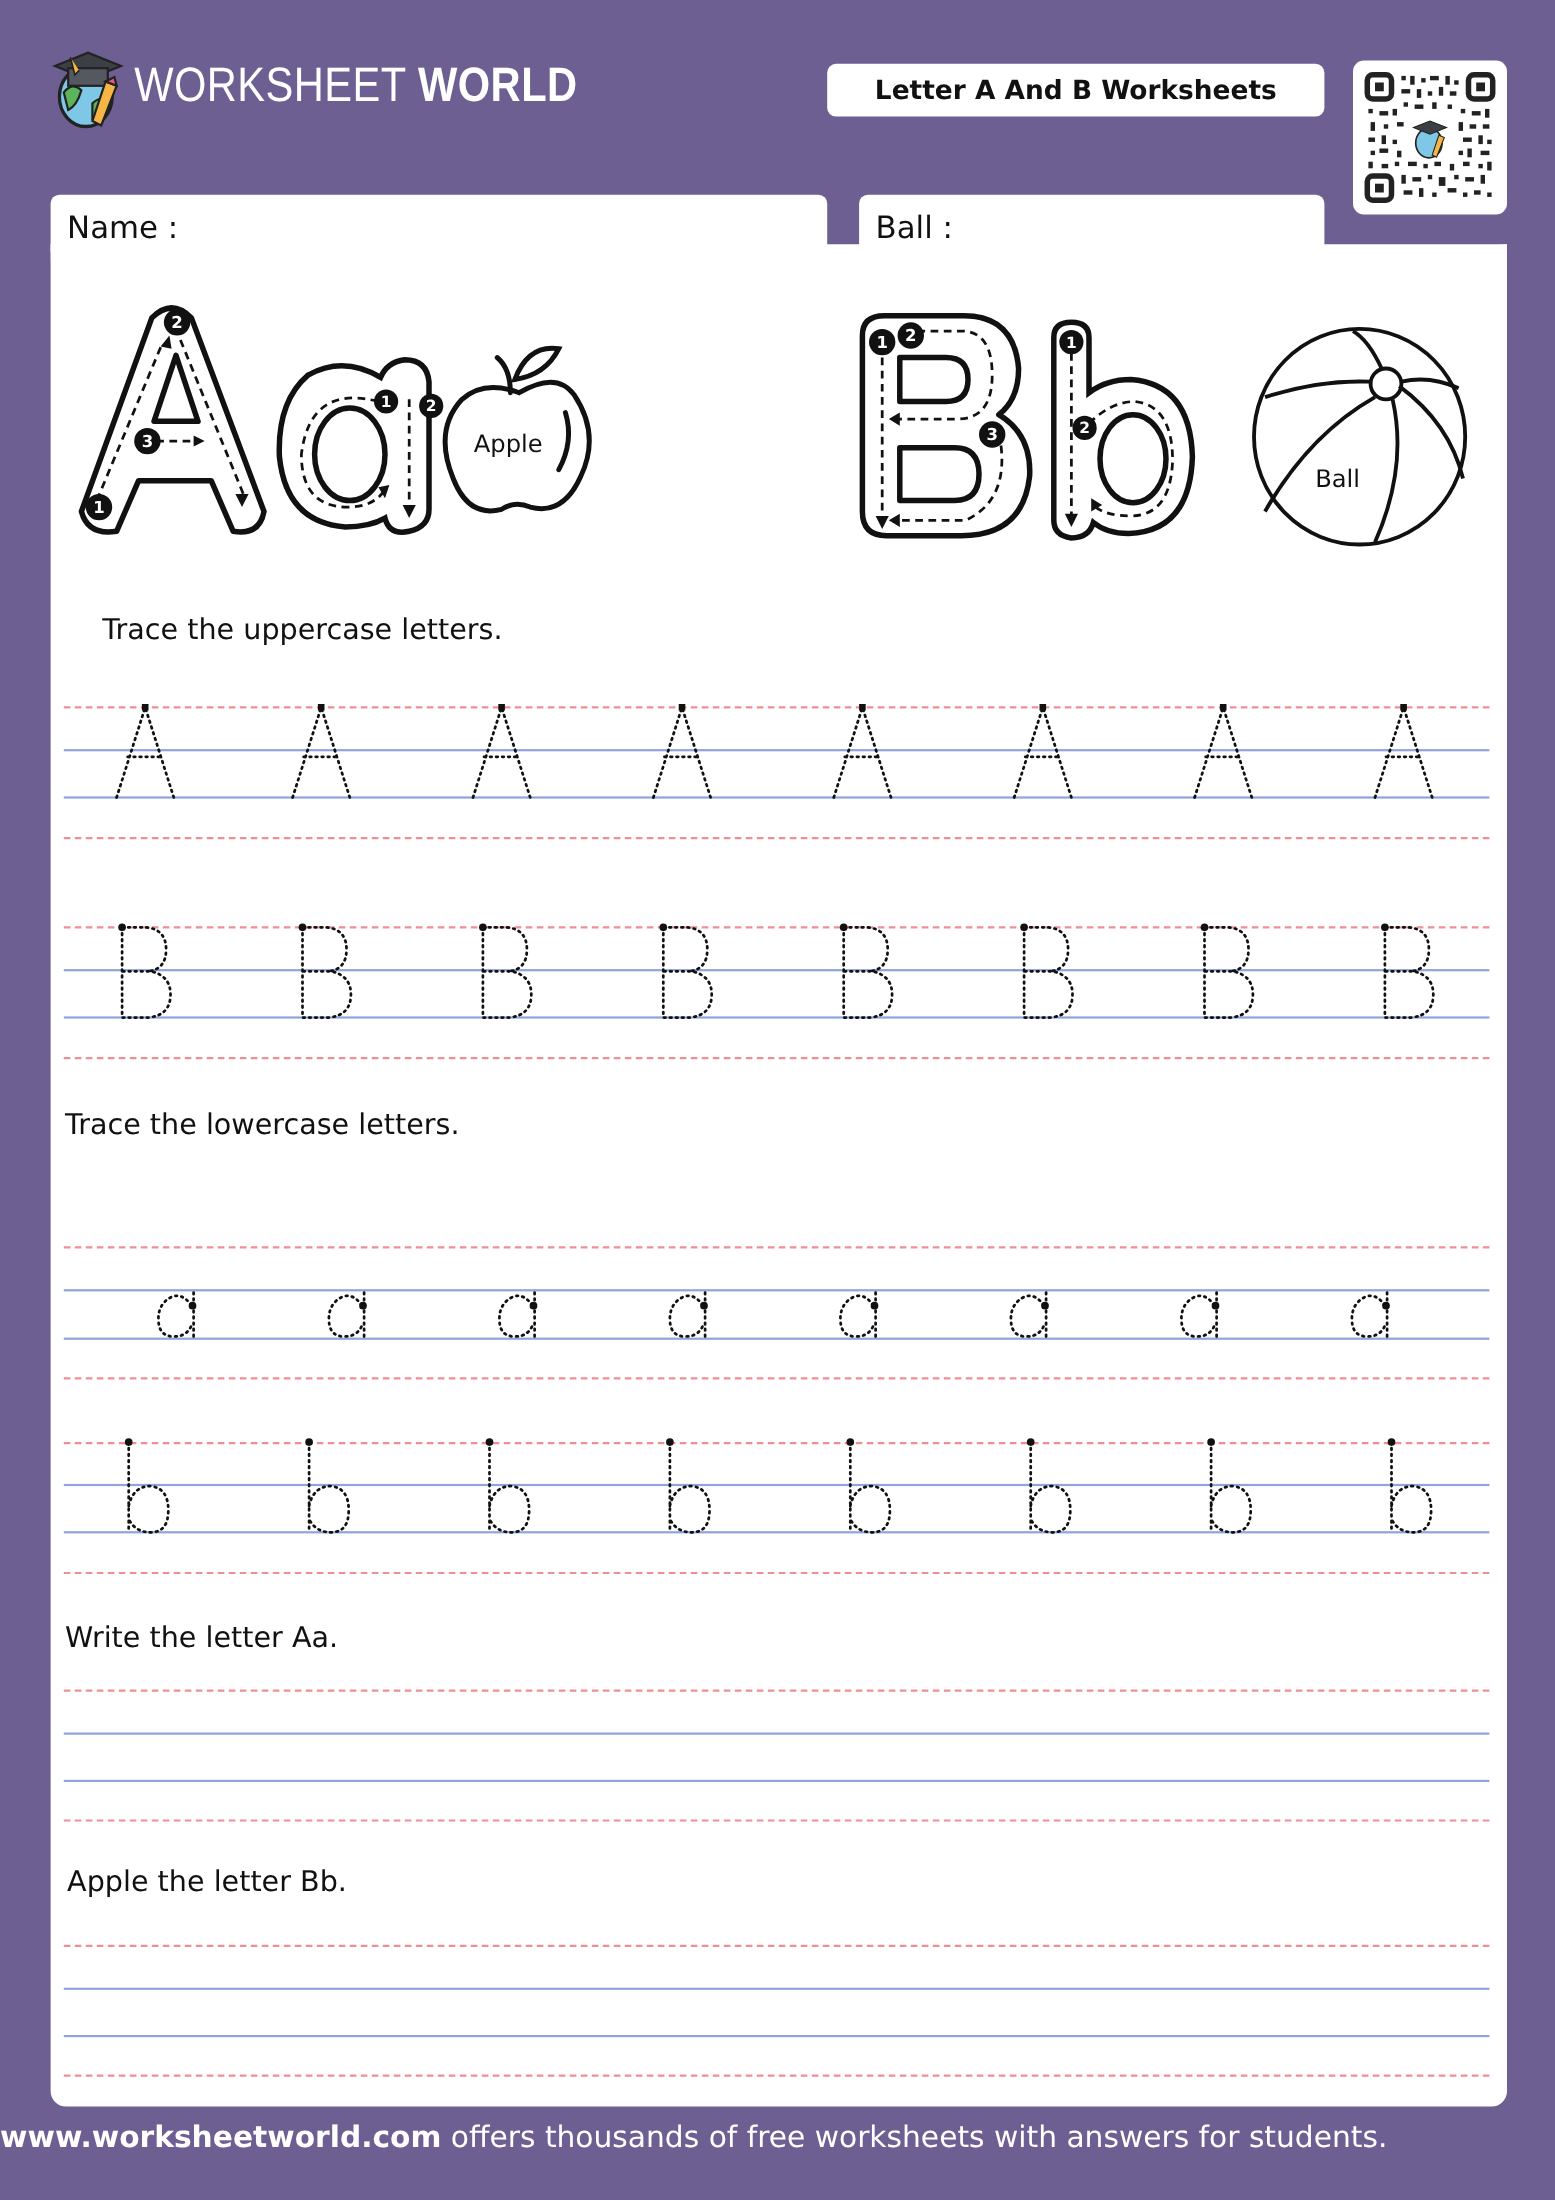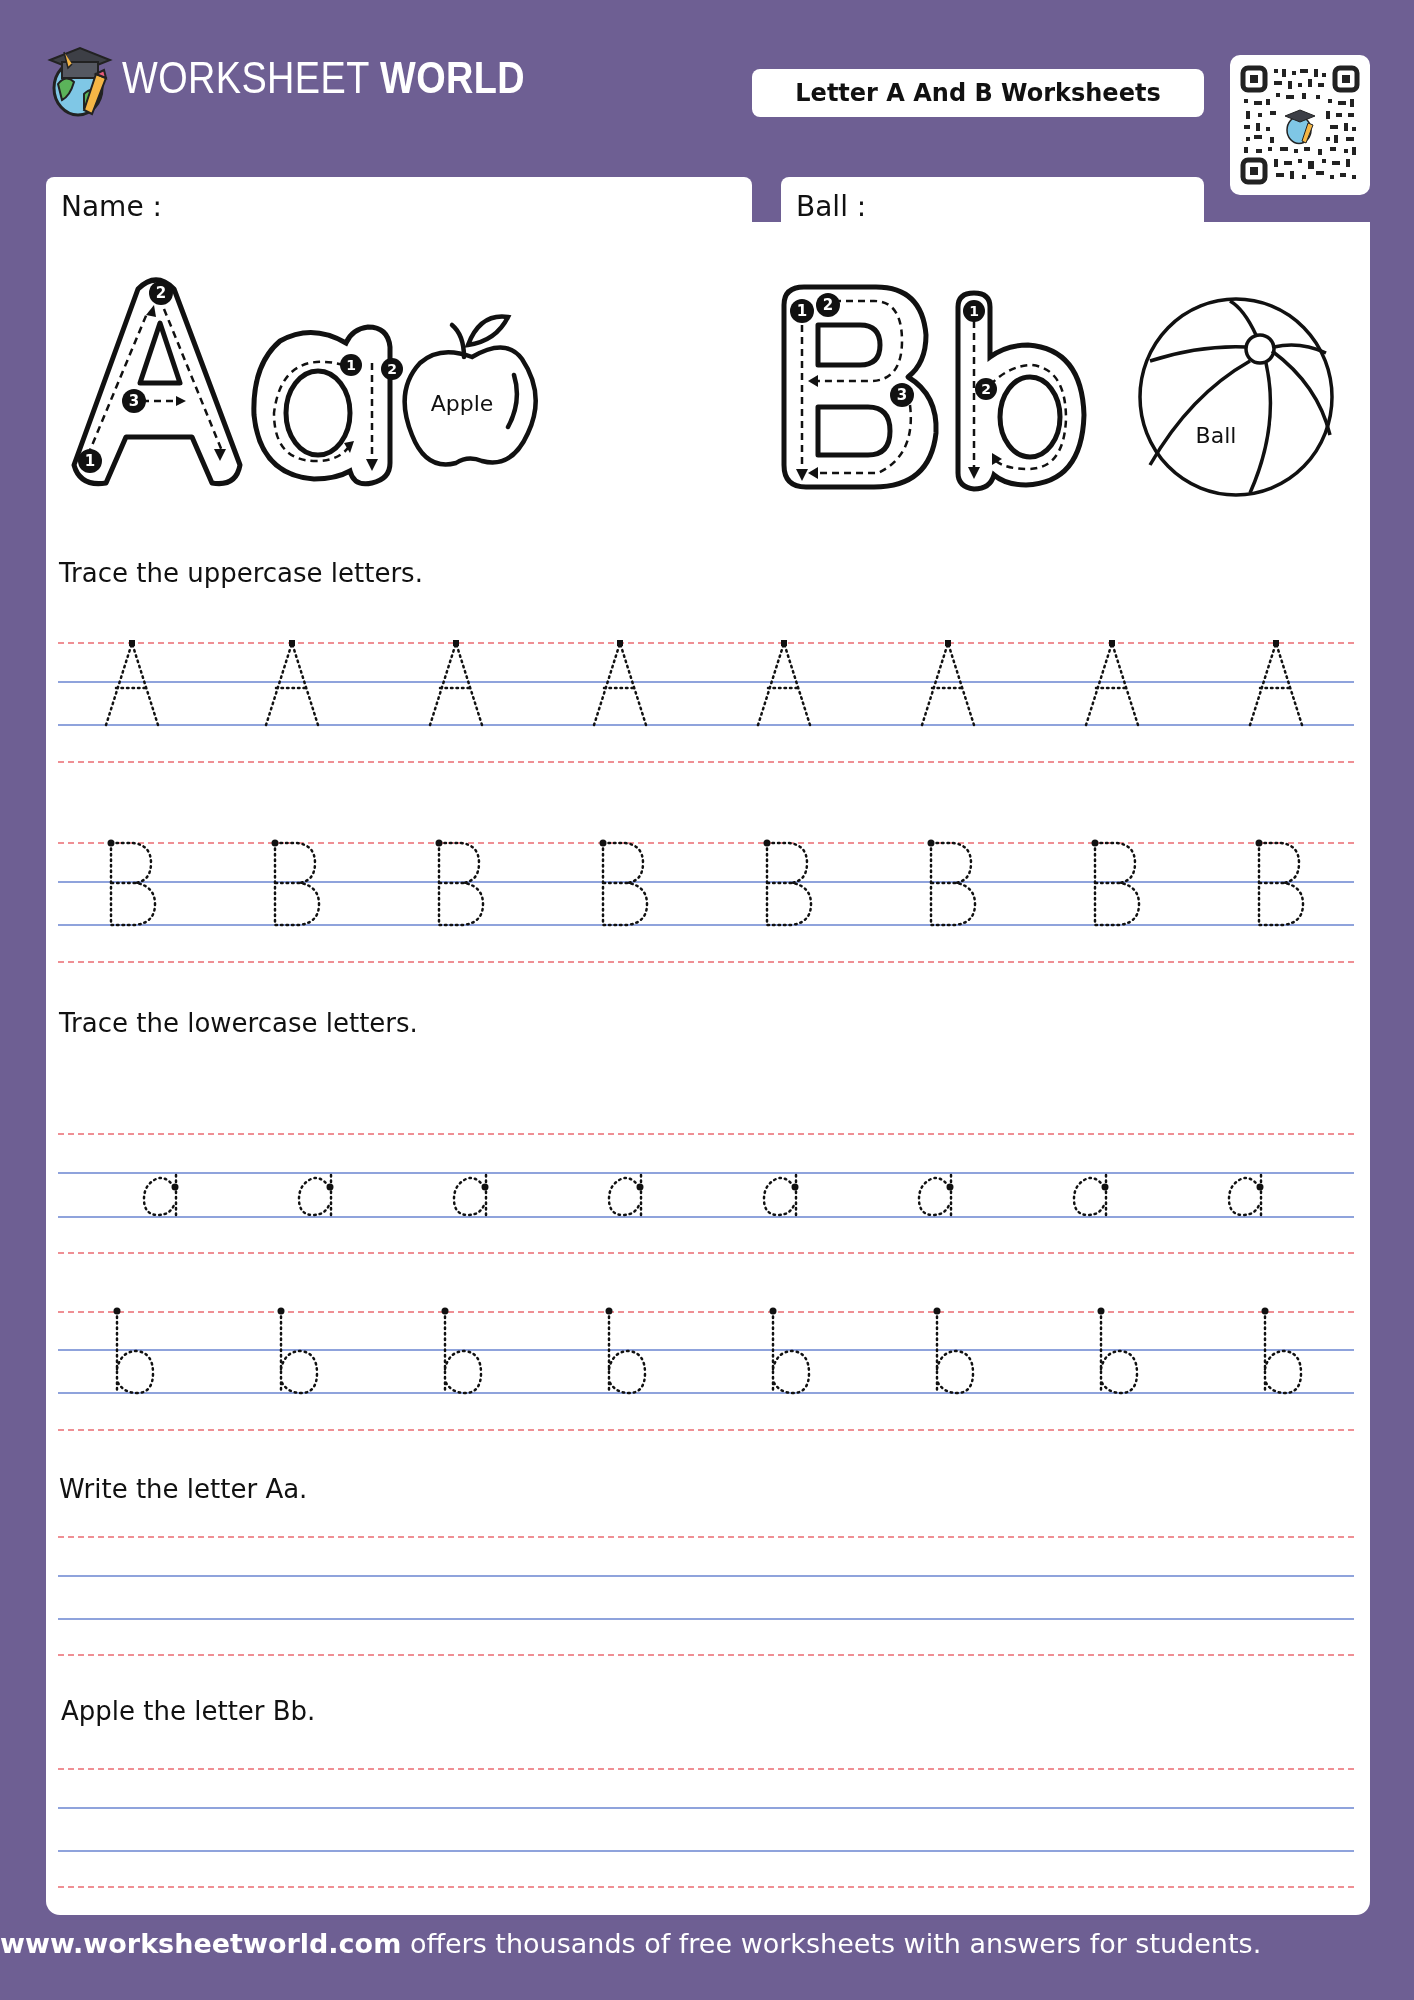--- a/index.html
+++ b/index.html
@@ -11,21 +11,21 @@
     overflow: hidden;
   }
   .abs { position: absolute; }
 
   
   .logo { left: 44px; top: 38px; height: 80px; display: flex; align-items: center; }
   .logo-text { color: #fff; font-family: "Liberation Sans", sans-serif; font-size: 44px; letter-spacing: 0.5px; margin-left: 6px; transform: scaleX(0.86); transform-origin: left center; white-space: nowrap; }
   .logo-text .light { font-weight: 400; }
   .logo-text .bold { font-weight: 700; }
 
-  .title-box { left: 752px; top: 69px; width: 452px; height: 48px; background: #fff; border-radius: 8px; display: flex; align-items: center; justify-content: center; }
+  .title-box { left: 752px; top: 58px; width: 452px; height: 48px; background: #fff; border-radius: 8px; display: flex; align-items: center; justify-content: center; }
   .title-box span { font-family: "DejaVu Sans", sans-serif; font-weight: 700; font-size: 24px; color: #111; }
 
   .qr { left: 1230px; top: 55px; width: 140px; height: 140px; background: #fff; border-radius: 10px; }
 
   .field-box { top: 137px; height: 59px; background: #fff; border-radius: 8px; display: flex; align-items: center; padding-left: 15px; margin-top: 40px; }
   .field-box .lbl { font-family: "DejaVu Sans", sans-serif; font-size: 28px; color: #111; white-space: nowrap; }
   .field-box .line { flex: 1; border-bottom: 2px dotted #333; margin: 0 24px 0 10px; height: 1px; align-self: flex-end; margin-bottom: 11px; }
   .name-box { left: 46px; width: 706px; }
   .class-box { left: 781px; width: 423px; }
 
@@ -270,21 +270,21 @@
     <path d="M380 96 Q430 80 476 82"></path>
     <path d="M504 82 Q530 76 556 88"></path>
     <path d="M486 70 Q474 44 460 36"></path>
     <path d="M480 96 Q420 130 380 200"></path>
     <path d="M496 98 Q510 160 480 228"></path>
     <path d="M502 86 Q548 120 560 170"></path>
   </g>
   <text x="446" y="178" font-family="DejaVu Sans, sans-serif" font-size="22" fill="#111" text-anchor="middle">Ball</text>
 </svg>
 
-<div class="abs section-title" style="top:558px;">Trace the uppercase letters.</div>
+<div class="abs section-title" style="top:558px;margin-left:34px;">Trace the uppercase letters.</div>
 <div>
   <div class="guide red" style="top:642px;"></div>
   <div class="guide blue" style="top:681px;"></div>
   <div class="guide blue" style="top:724px;"></div>
   <div class="guide red" style="top:761px;"></div>
   <svg class="tracer" style="left:0;top:630px;" width="1414" height="110" viewBox="0 630 1414 110">
     <g fill="none" stroke="#111" stroke-width="2.5" stroke-dasharray="1.5 4" stroke-linecap="round">
       <path d="M106 725 L132 643 L158 725 M116 688 L148 688"></path>
       <path d="M266 725 L292 643 L318 725 M276 688 L308 688"></path>
       <path d="M430 725 L456 643 L482 725 M440 688 L472 688"></path>

